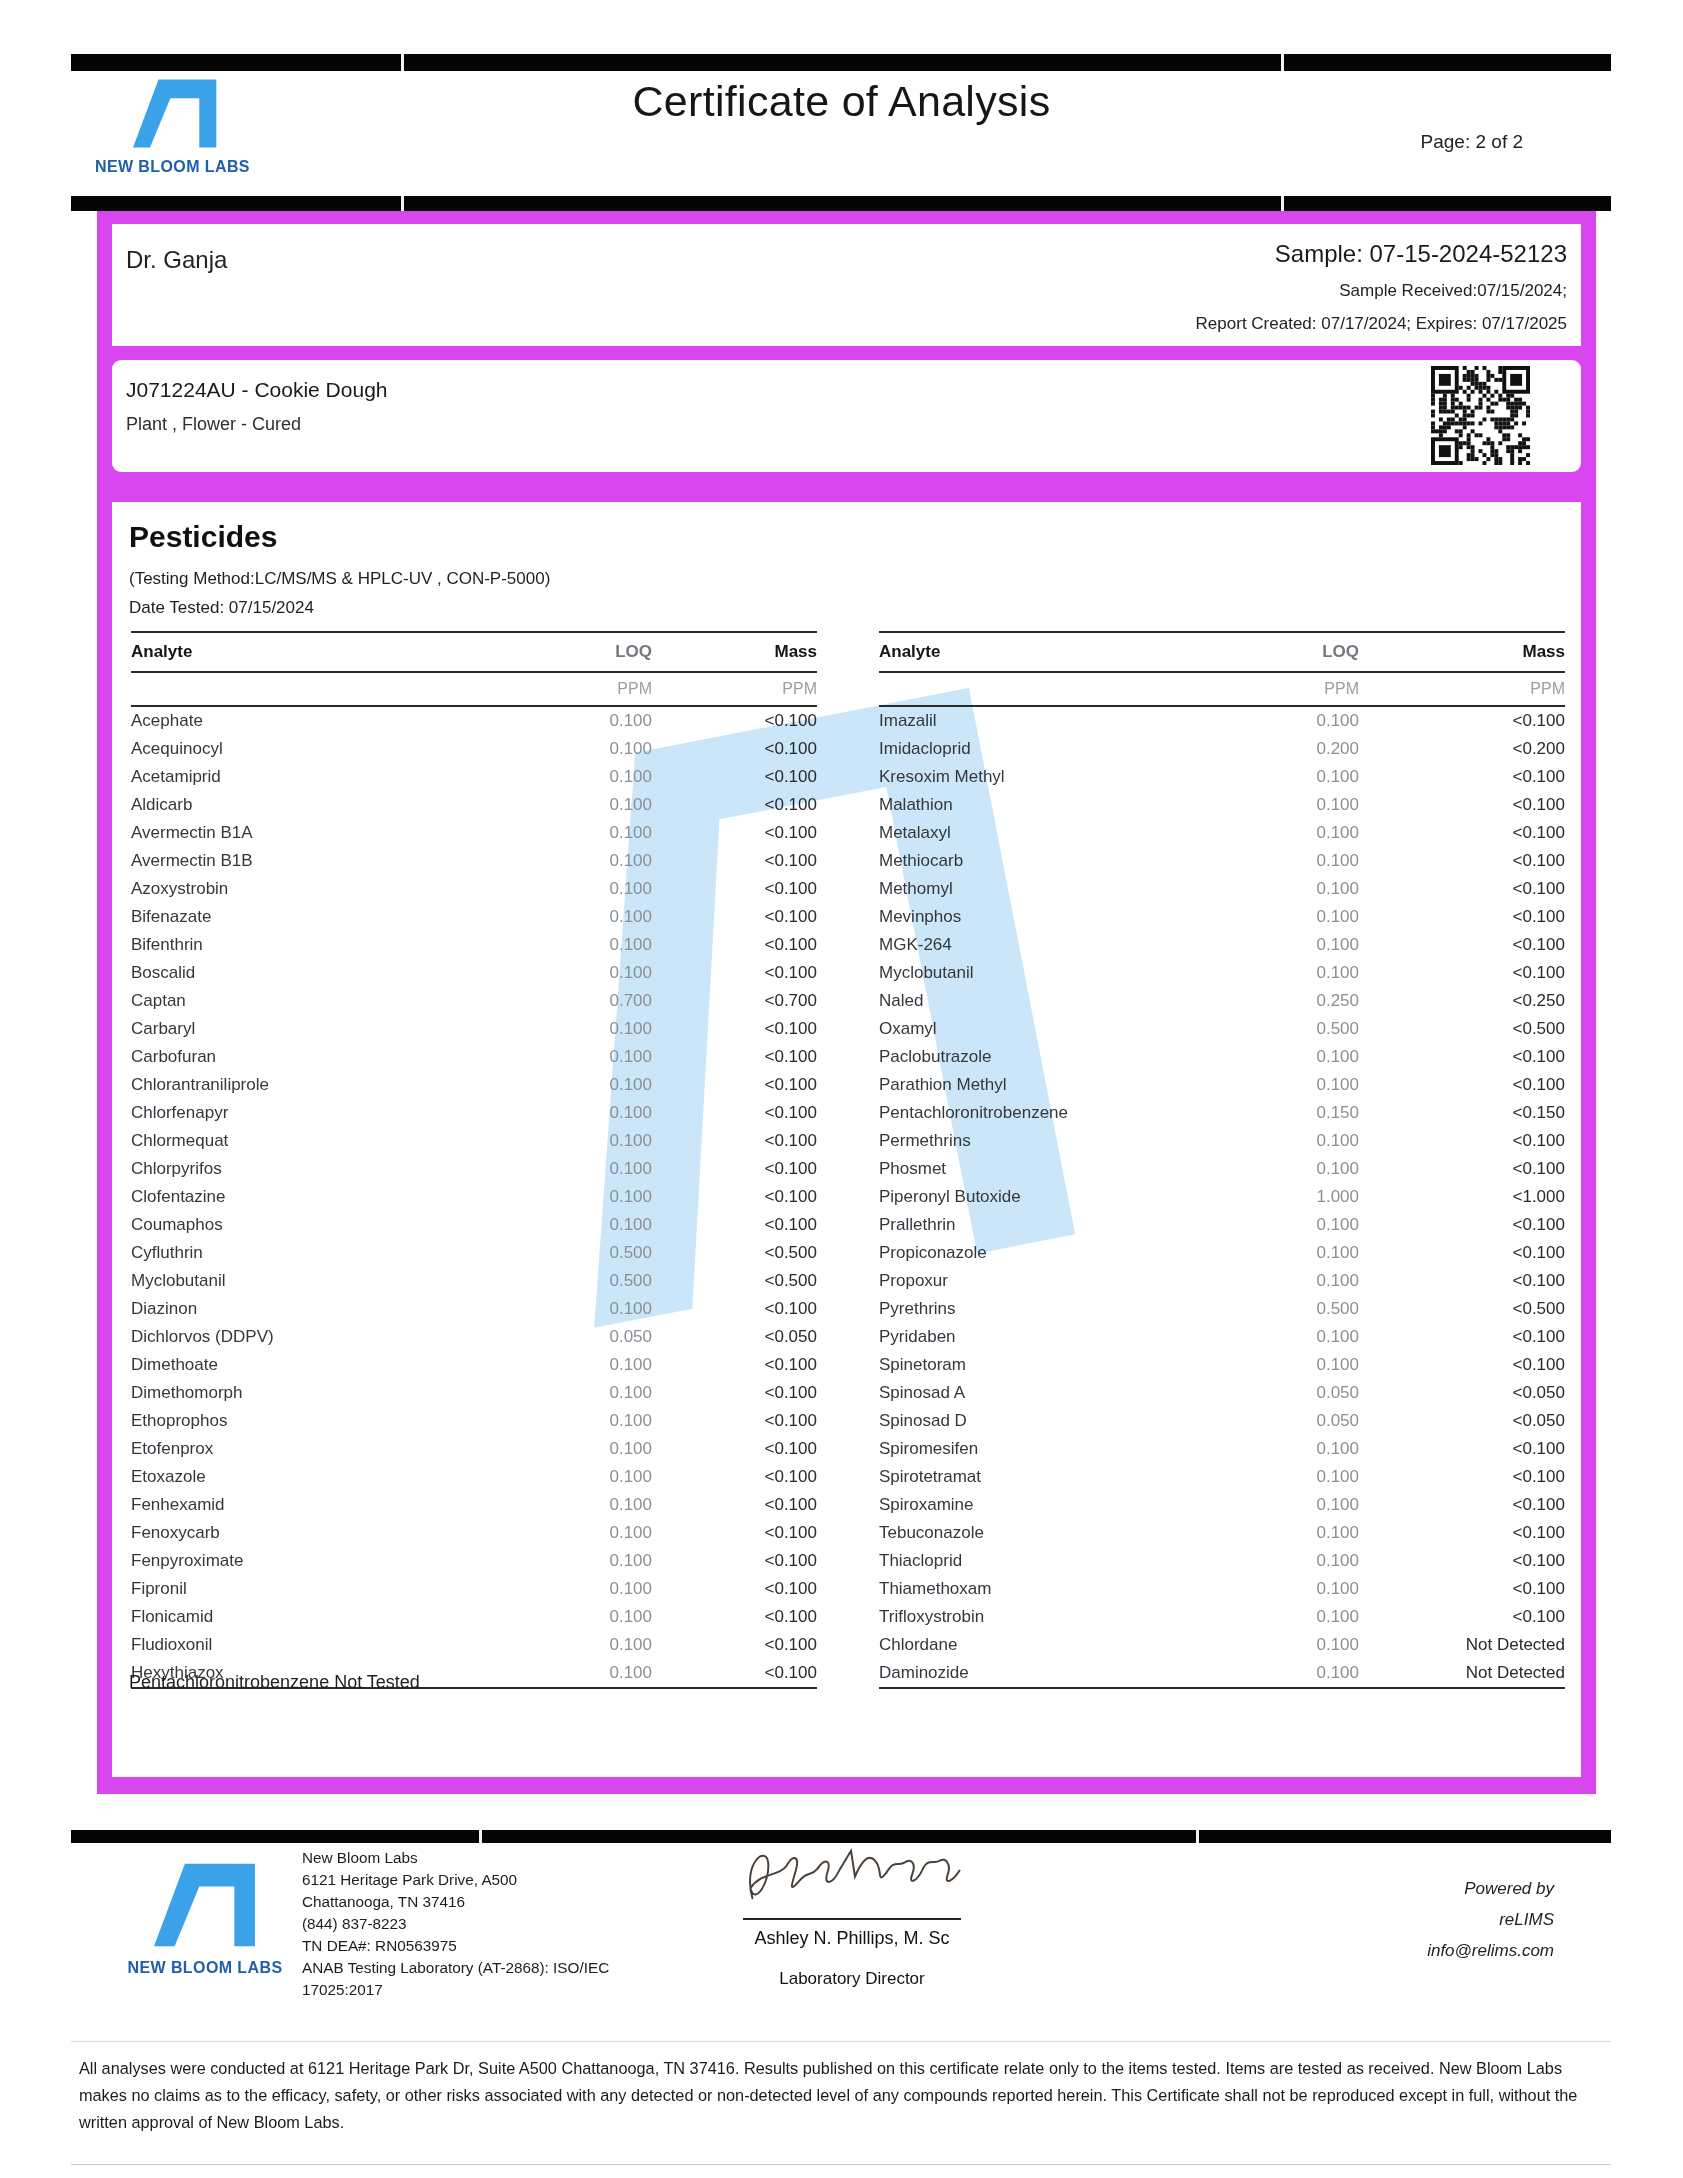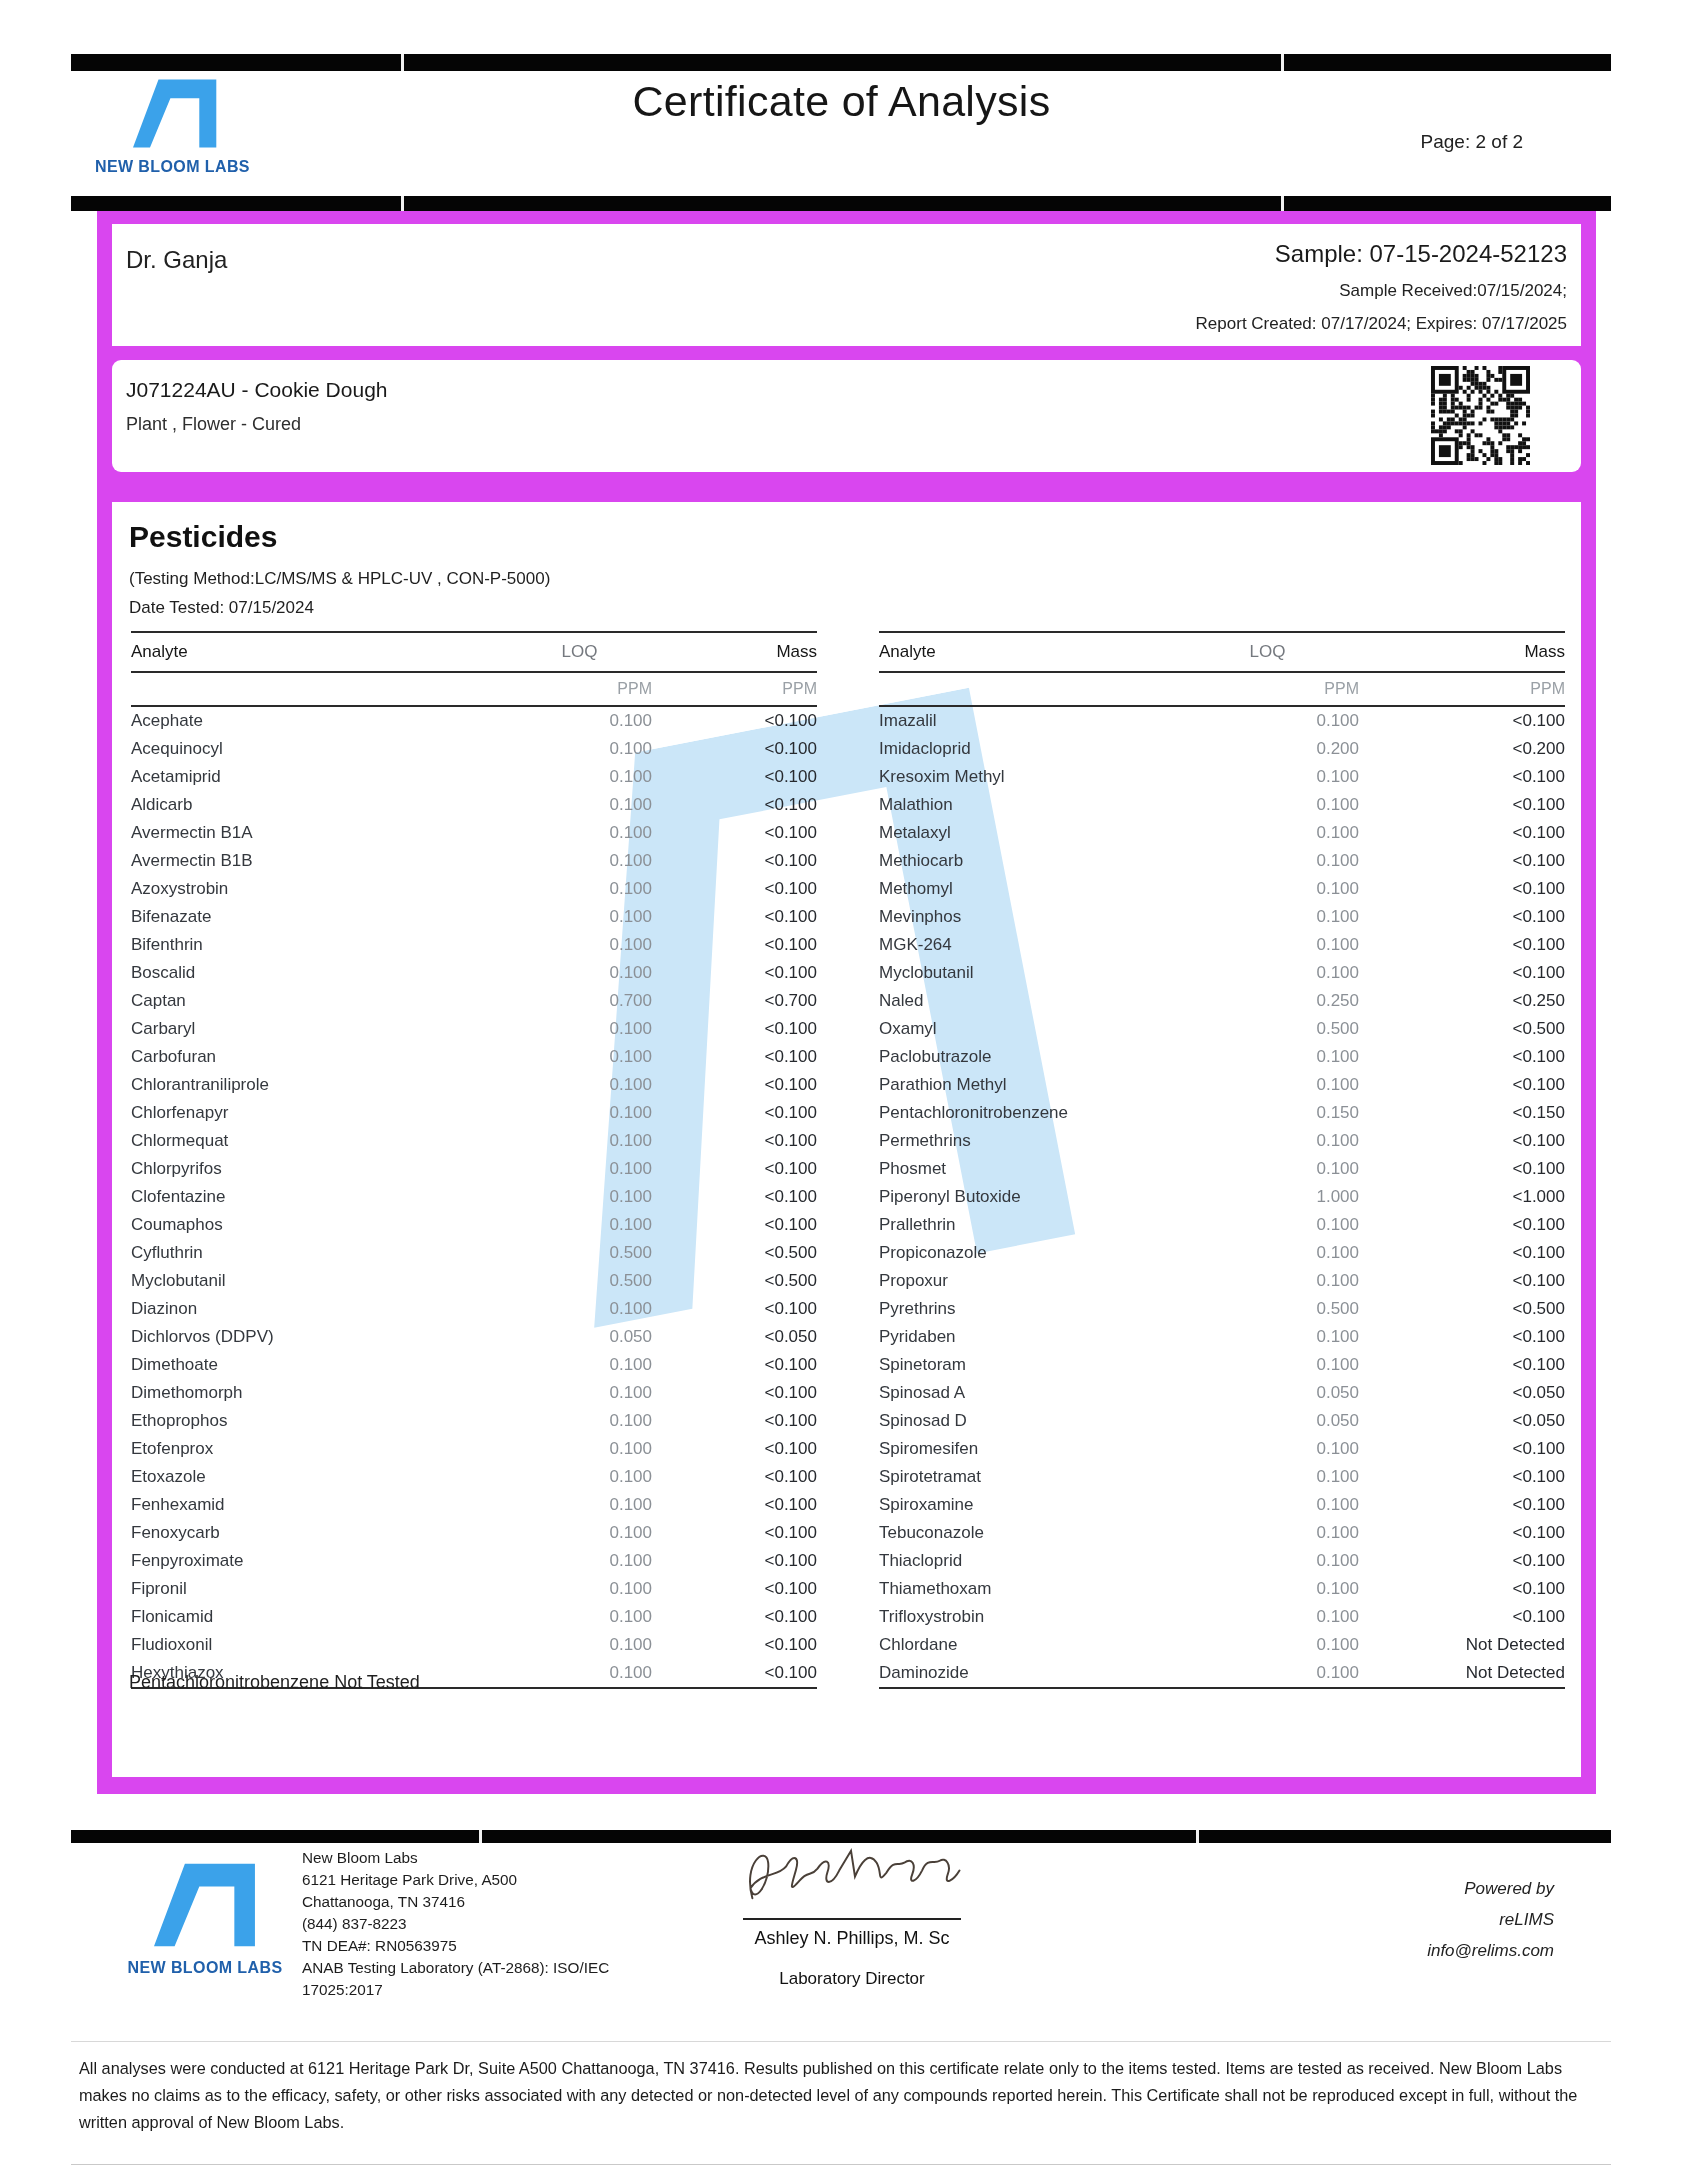--- a/index.html
+++ b/index.html
@@ -36,23 +36,23 @@
   .watermark { position:absolute; left:428px; top:226px; transform:rotate(-11deg); opacity:1; z-index:1; }
   .pest-inner { position:relative; z-index:2; }
   .section-title { position:absolute; left:17px; top:18px; font-size:30px; font-weight:bold; color:#111; }
   .method-line { position:absolute; left:17px; top:67px; font-size:17px; color:#1f1f1f; }
   .date-line { position:absolute; left:17px; top:96px; font-size:17px; color:#1f1f1f; }
 
   .tables { position:absolute; left:19px; top:129px; width:1434px; display:flex; justify-content:space-between; z-index:2; }
   table.analyte { width:686px; border-collapse:collapse; table-layout:fixed; }
   table.analyte thead tr { border-top:2px solid #2a2a2a; border-bottom:2px solid #2a2a2a; }
   table.analyte { border-bottom:2px solid #2a2a2a; }
-  table.analyte th { font-size:17px; font-weight:normal; height:38px; vertical-align:middle; padding:0; }
+  table.analyte th { font-size:17px; font-weight:bold; height:38px; vertical-align:middle; padding:0; }
   th.h-analyte { text-align:left; color:#161616; }
-  th.h-loq { color:#75797f; }
+  th.h-loq { text-align:right; color:#75797f; }
   th.h-mass { text-align:right; color:#161616; }
   tr.unit td { font-size:16px; color:#9aa0a6; text-align:right; height:32px; vertical-align:middle; padding:0; }
   tbody td { height:28px; font-size:17px; padding:0; vertical-align:middle; }
   td.c-analyte { text-align:left; color:#34383e; }
   td.c-loq { text-align:right; color:#8b9096; }
   td.c-mass { text-align:right; color:#26292e; }
   .footnote { position:absolute; left:17px; top:1170px; font-size:18px; color:#1f1f1f; z-index:2; }
 
   
   .lab-block { position:absolute; left:302px; top:1847px; font-size:15.3px; line-height:22px; color:#1d1d1d; }

